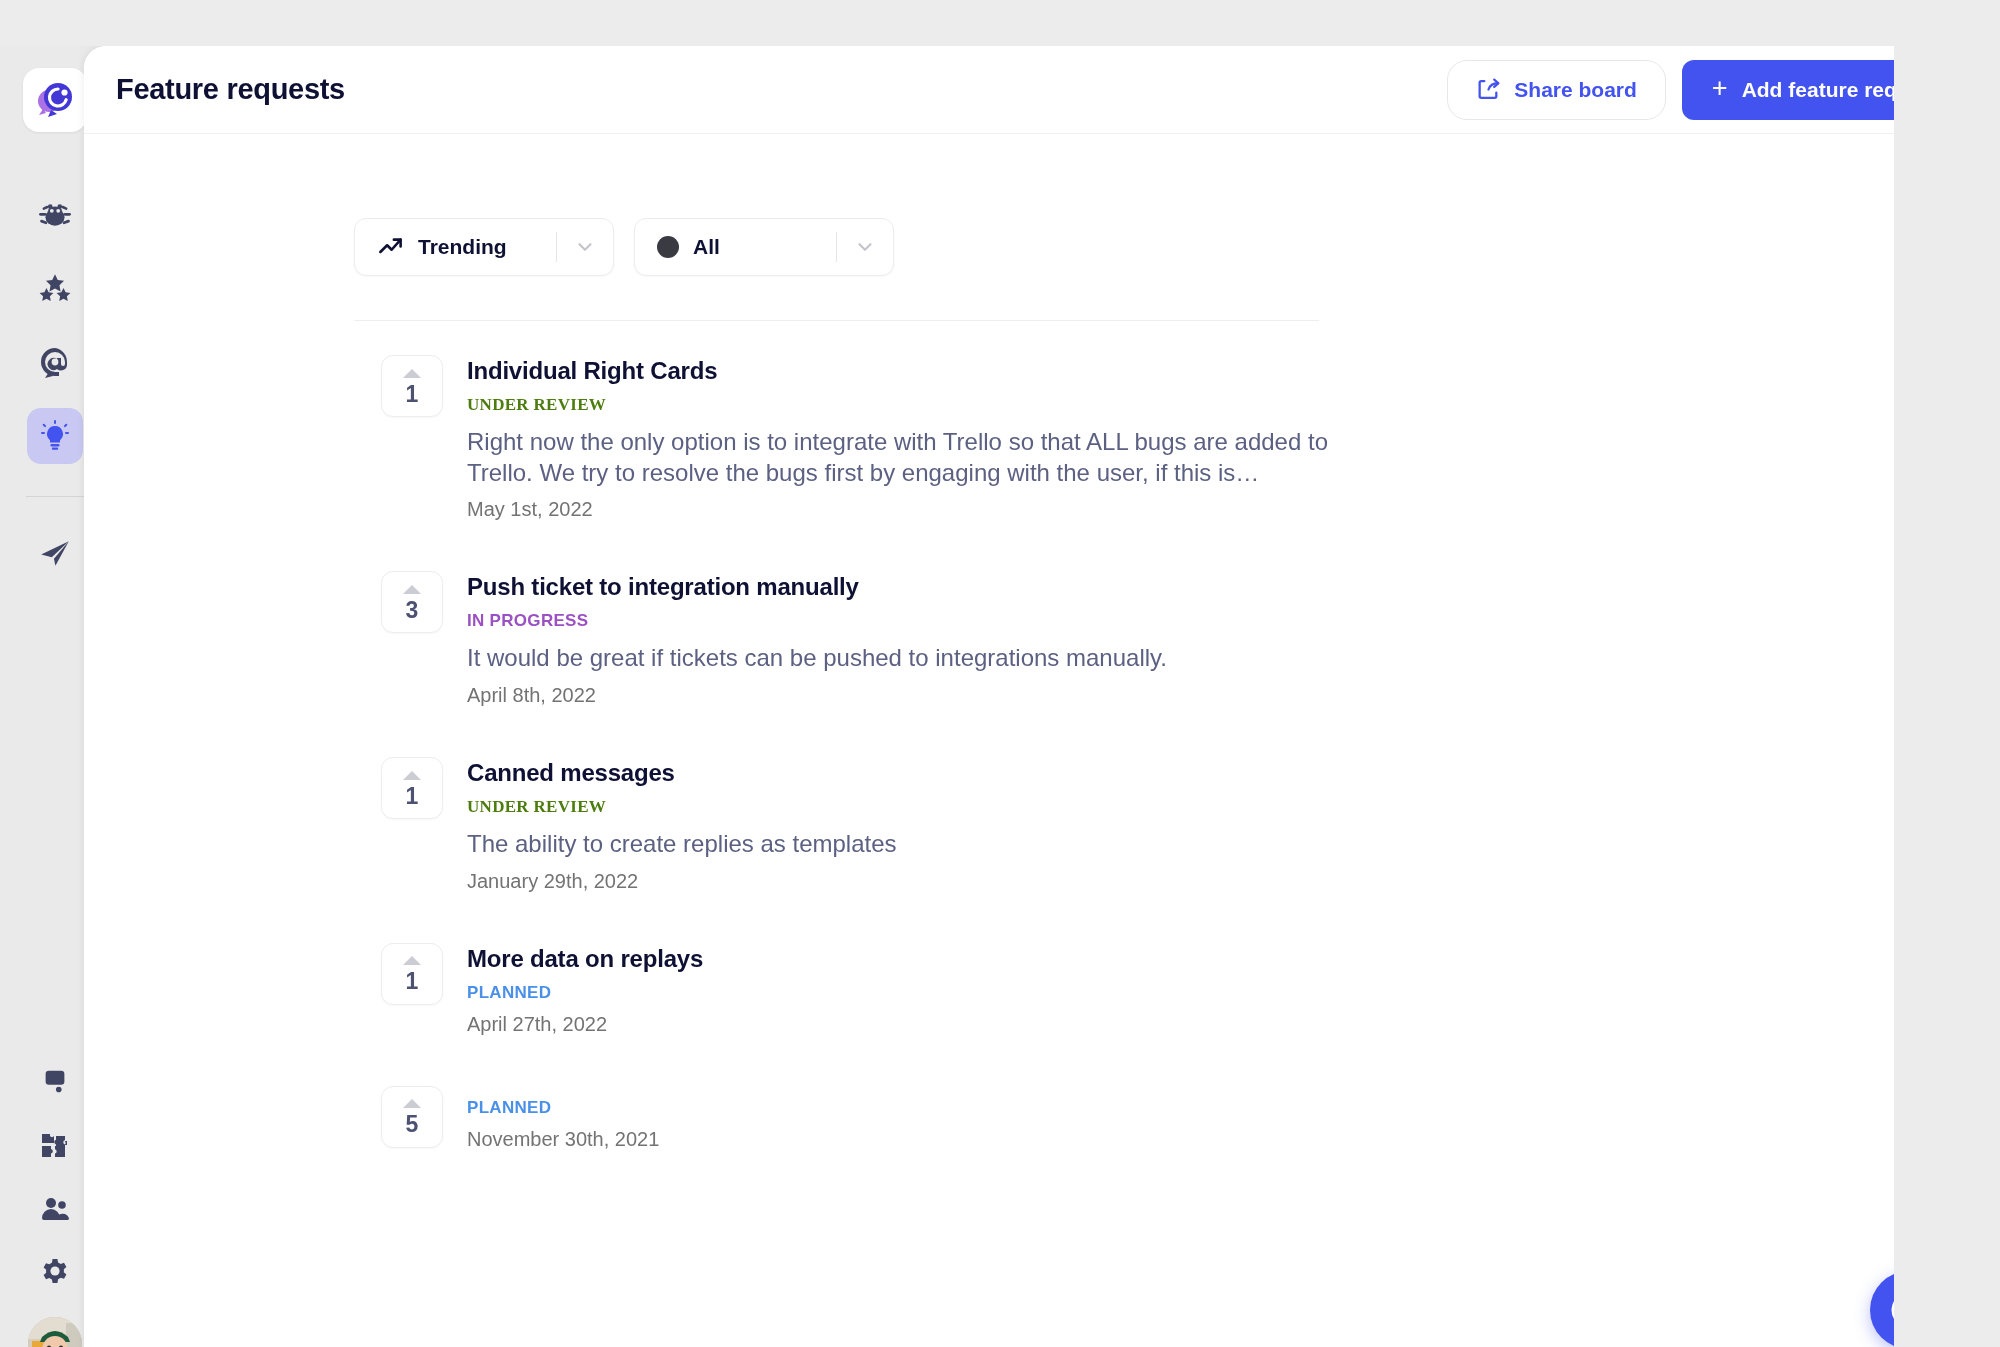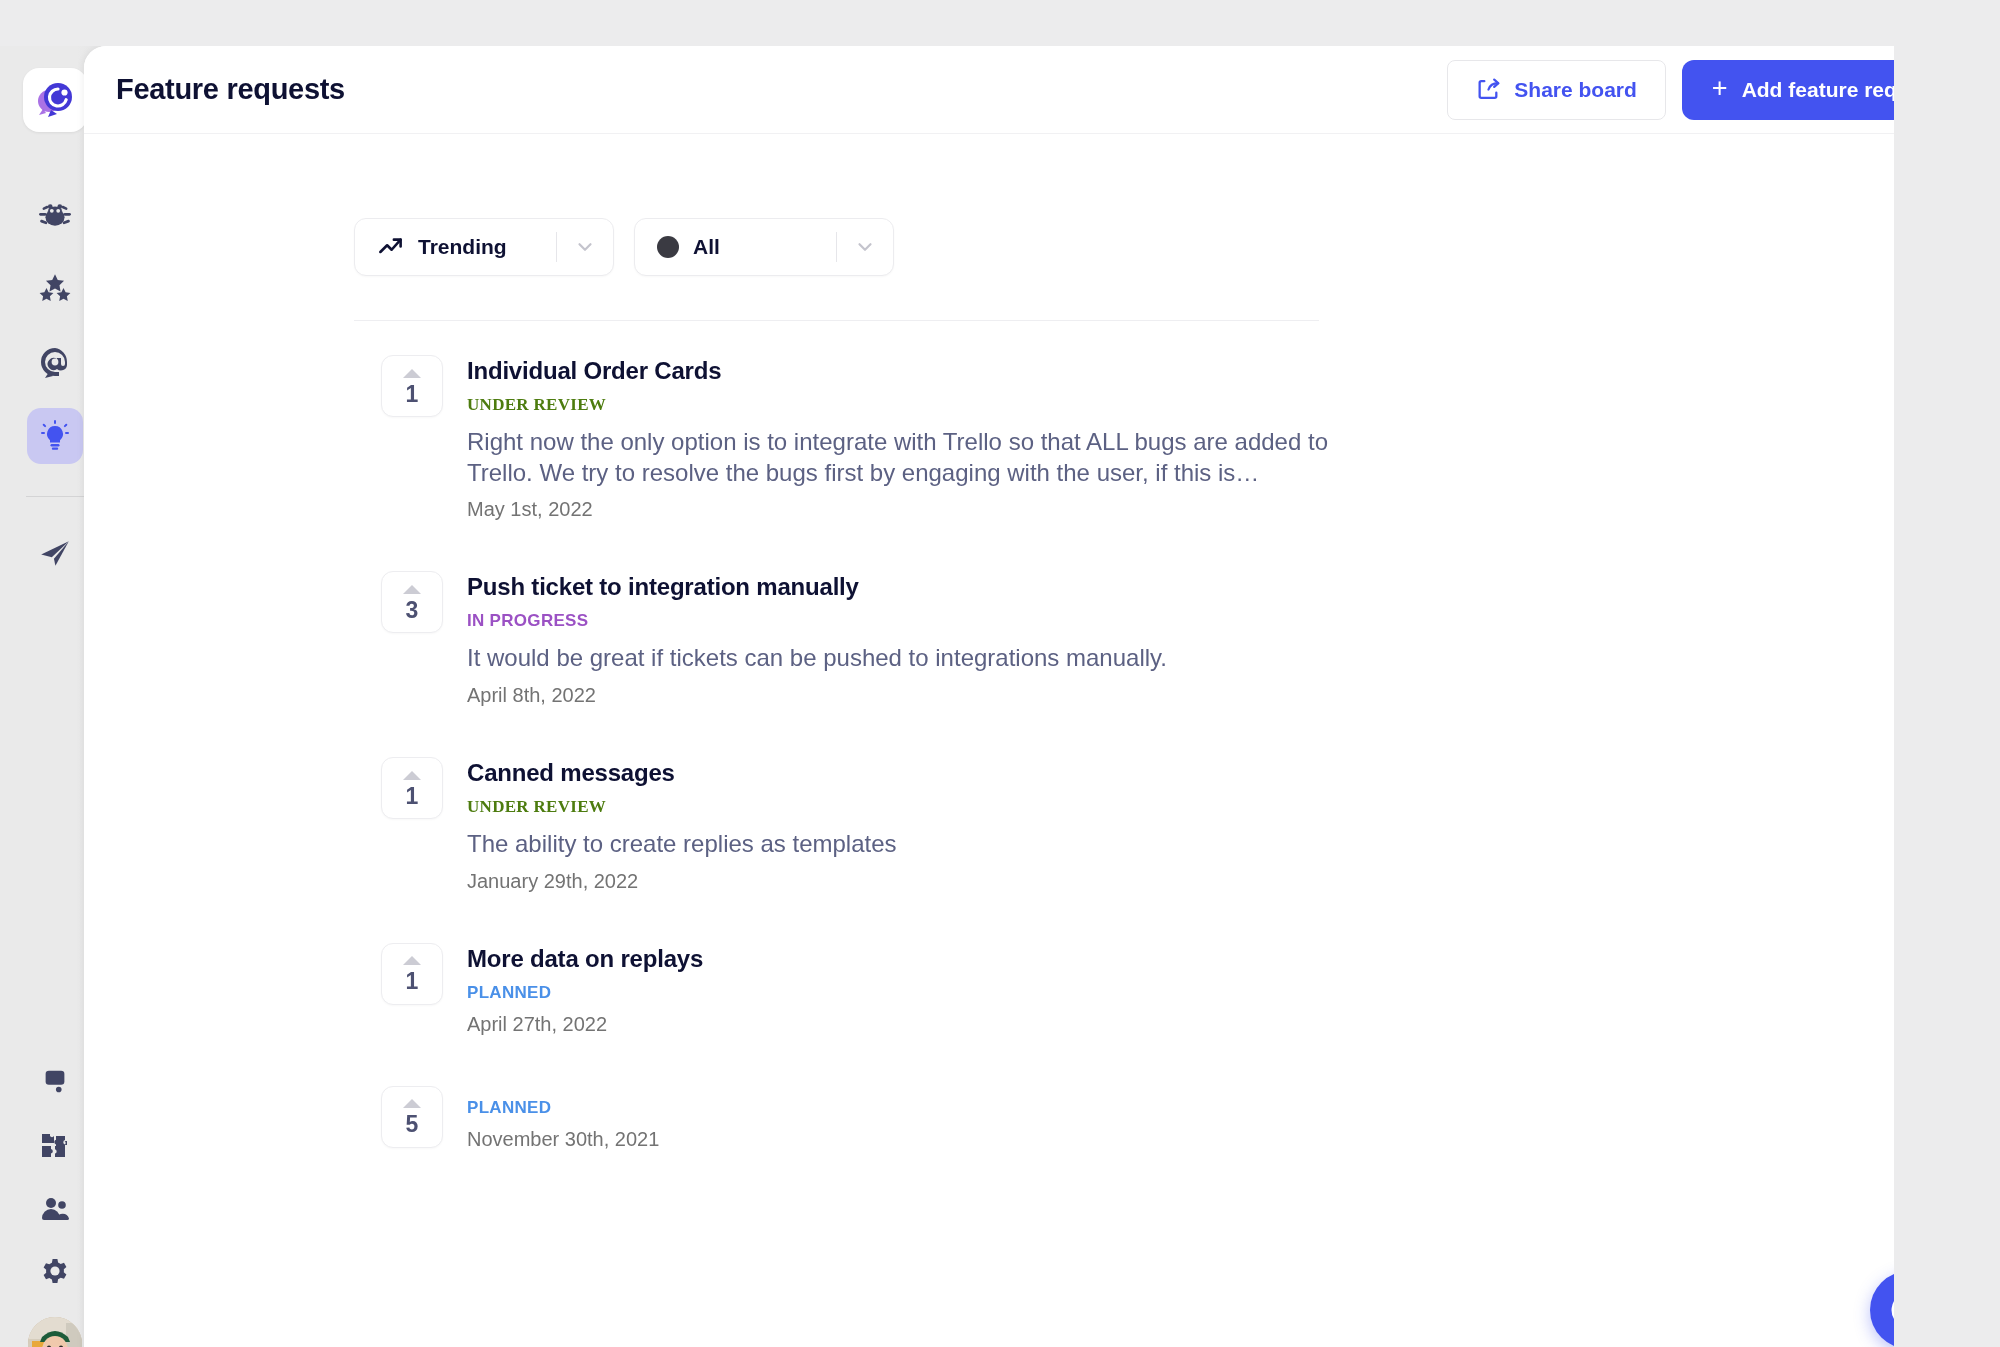--- a/index.html
+++ b/index.html
@@ -72,21 +72,21 @@
     border-bottom: 1px solid #f1f1f3;
   }
   .page-title {
     font-size: 29px; font-weight: 700; color: #0e1133;
     letter-spacing: -.3px;
   }
   .topbar-actions { margin-left: auto; display: flex; align-items: center; gap: 16px; }
   .btn-share {
     display: flex; align-items: center; gap: 13px;
     height: 60px; padding: 0 28px;
-    border: 1px solid #e7e7ea; border-radius: 8px;
+    border: 1px solid #e7e7ea; border-radius: 20px;
     background: #fff; color: #4353f0;
     font-size: 21px; font-weight: 600; cursor: pointer;
   }
   .btn-primary {
     display: flex; align-items: center; gap: 14px;
     height: 60px; padding: 0 30px;
     border: none; border-radius: 12px;
     background: #4353f0; color: #fff;
     font-size: 21px; font-weight: 600; cursor: pointer;
   }
@@ -335,21 +335,21 @@
         <div class="list-divider"></div>
 
         <div class="req-list">
 
           <div class="req">
             <div class="vote">
               <span class="tri"></span>
               <span class="count">1</span>
             </div>
             <div class="req-body">
-              <div class="req-title">Individual Order Cards</div>
+              <div class="req-title">Individual Right Cards</div>
               <div class="req-status st-under-review">UNDER REVIEW</div>
               <div class="req-desc">Right now the only option is to integrate with Trello so that ALL bugs are added to Trello. We try to resolve the bugs first by engaging with the user, if this is…</div>
               <div class="req-date">May 1st, 2022</div>
             </div>
           </div>
 
           <div class="req">
             <div class="vote">
               <span class="tri"></span>
               <span class="count">3</span>

